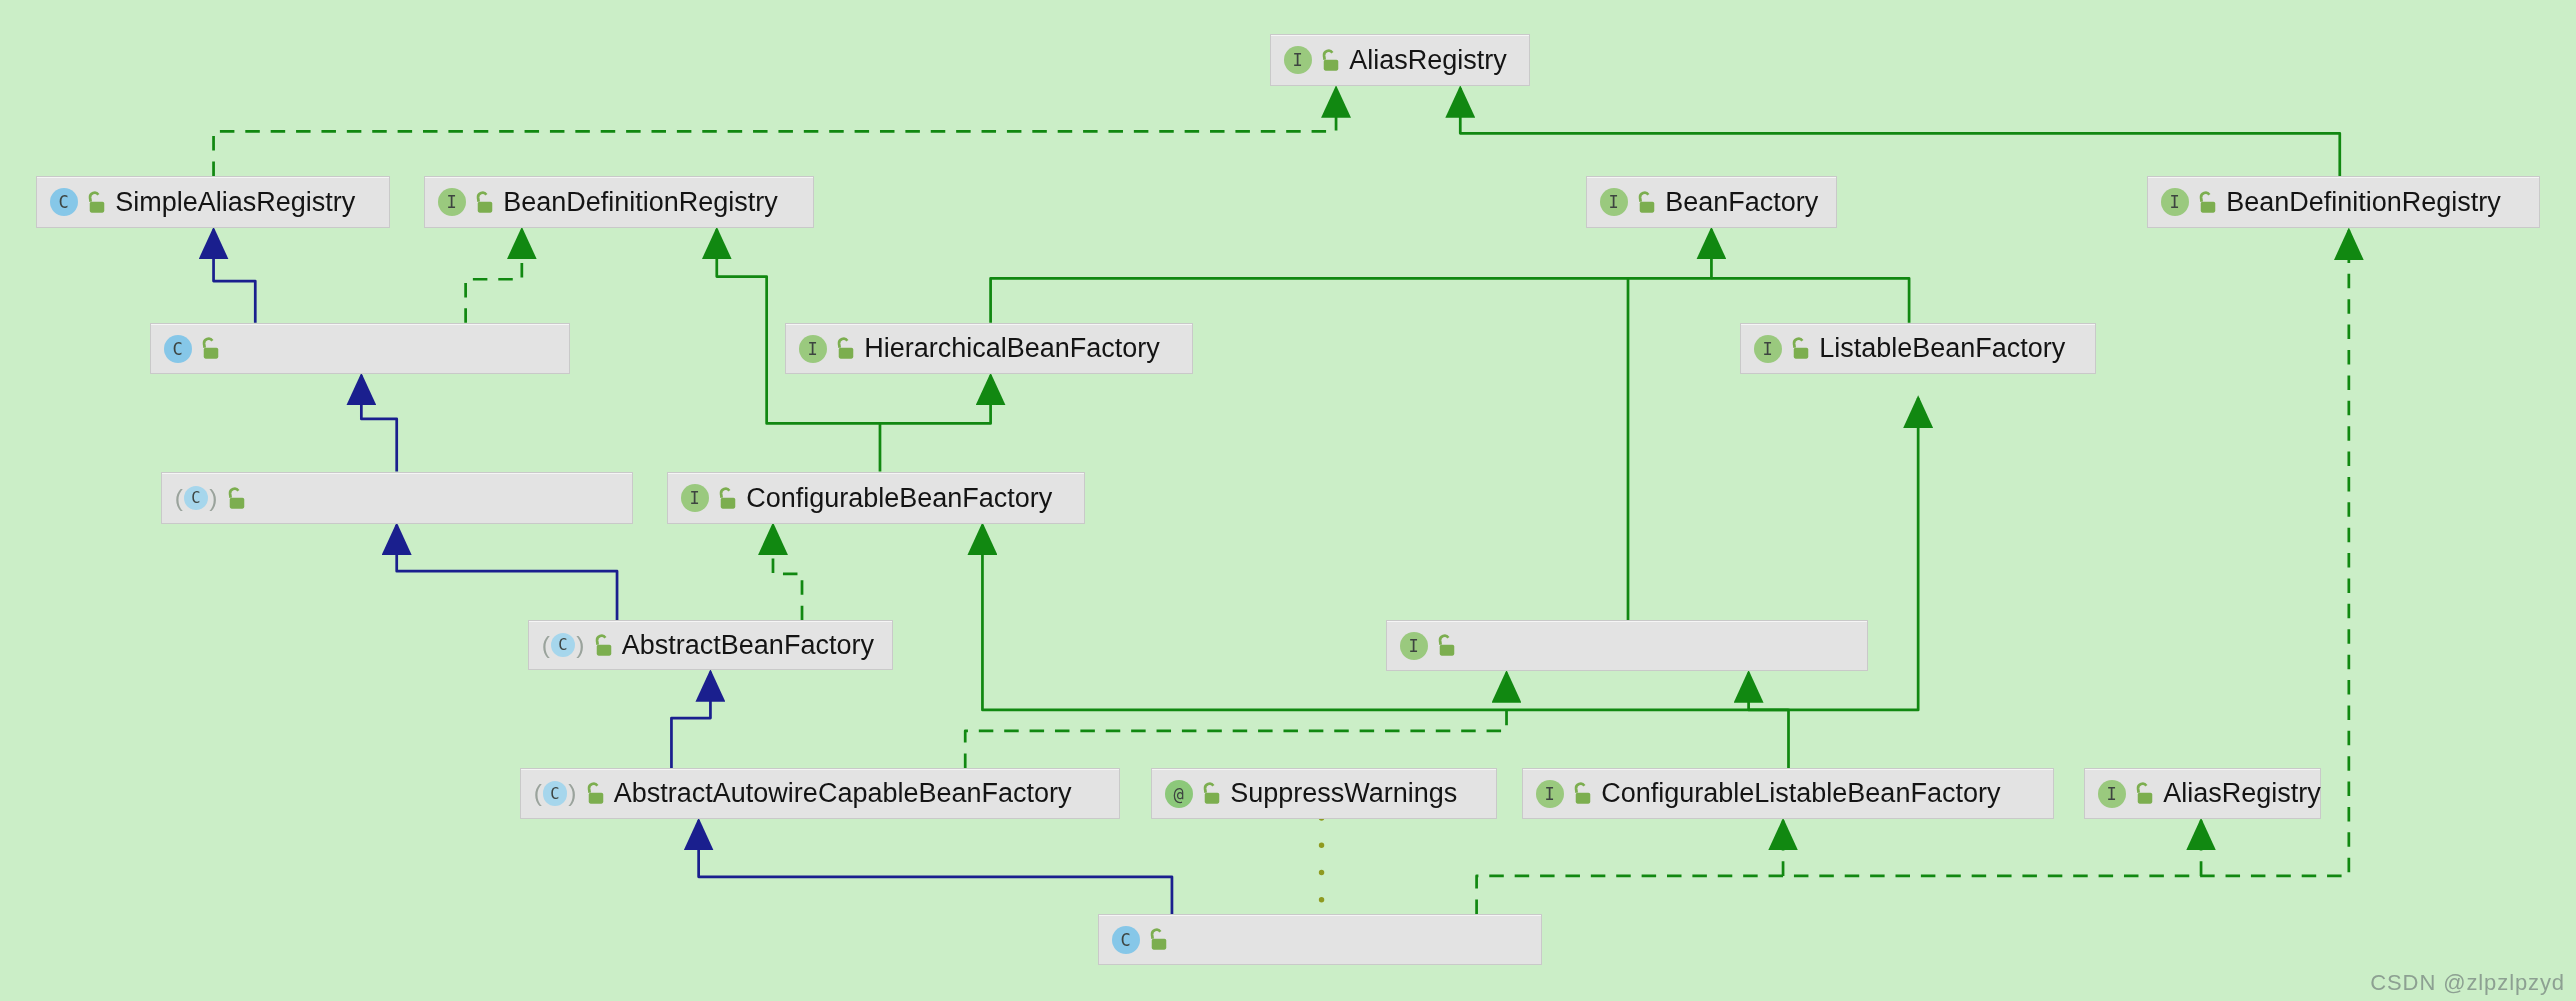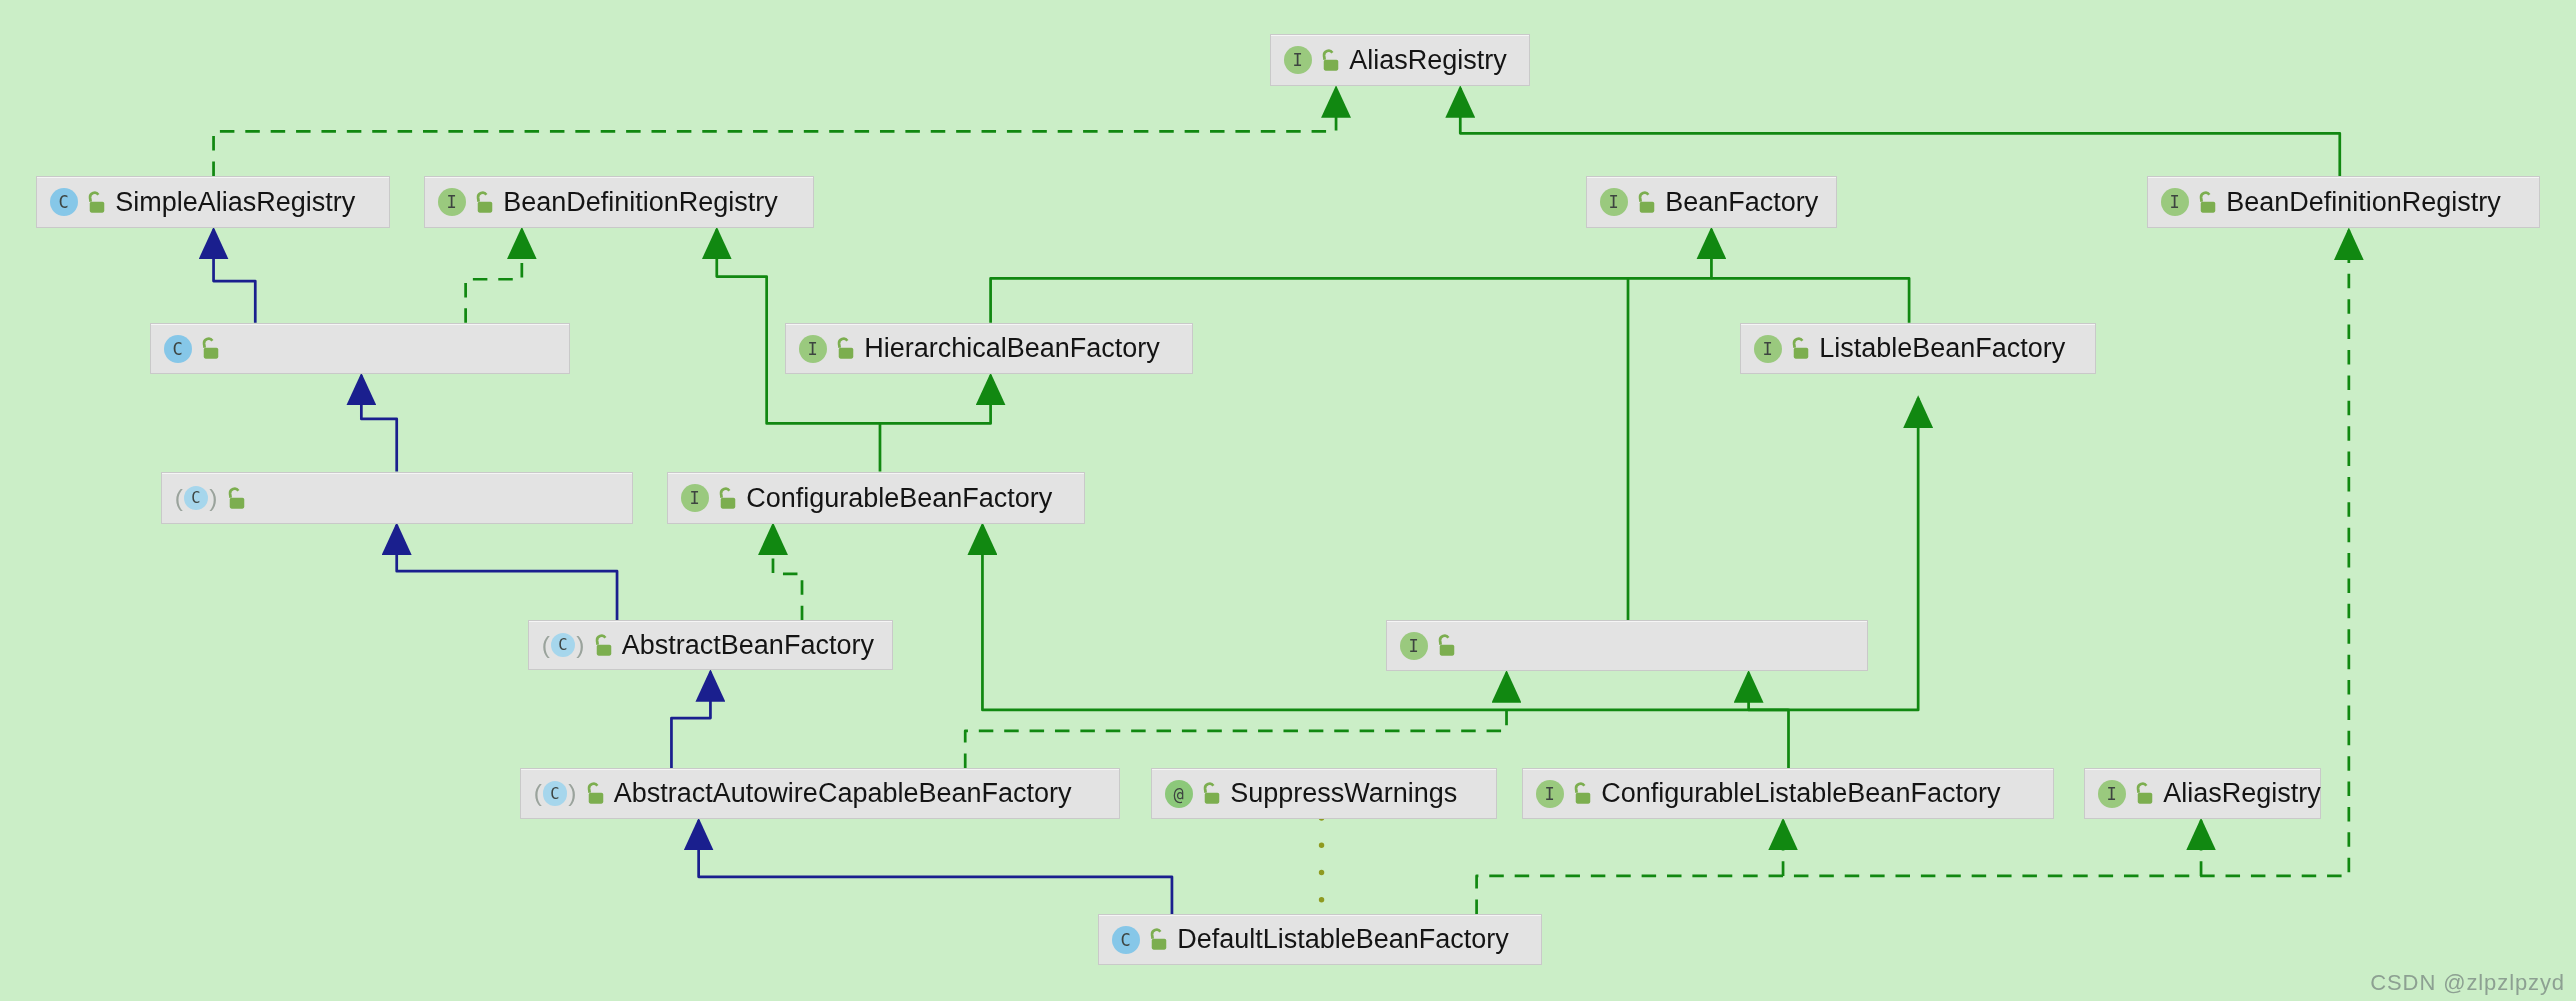--- a/index.html
+++ b/index.html
@@ -228,18 +228,17 @@
         <span class="label">AliasRegistry</span>
       </div>
       <div class="node class" style="left: 1098px; top: 914px; width: 444px; height: 51px;">
         <span class="icons">
           <span class="circle">C</span>
           <svg width="22" height="24.5" viewBox="0 0 24 27">
      <path d="M5 13 V8.5 A5 5 0 0 1 14.5 6.5" fill="none" stroke="#7cae4f" stroke-width="3" transform="rotate(-8 5 13)"></path>
      <rect x="4" y="13" width="16" height="12" rx="2" fill="#7cae4f"></rect>
    </svg>
         </span>
-        <span class="label">DefaultListableBeanFactory</span>
       </div>
     </div>
   <div class="watermark" style="color: rgb(141, 160, 146);">CSDN @zlpzlpzyd</div>
 </div>
 
 
 </body></html>

